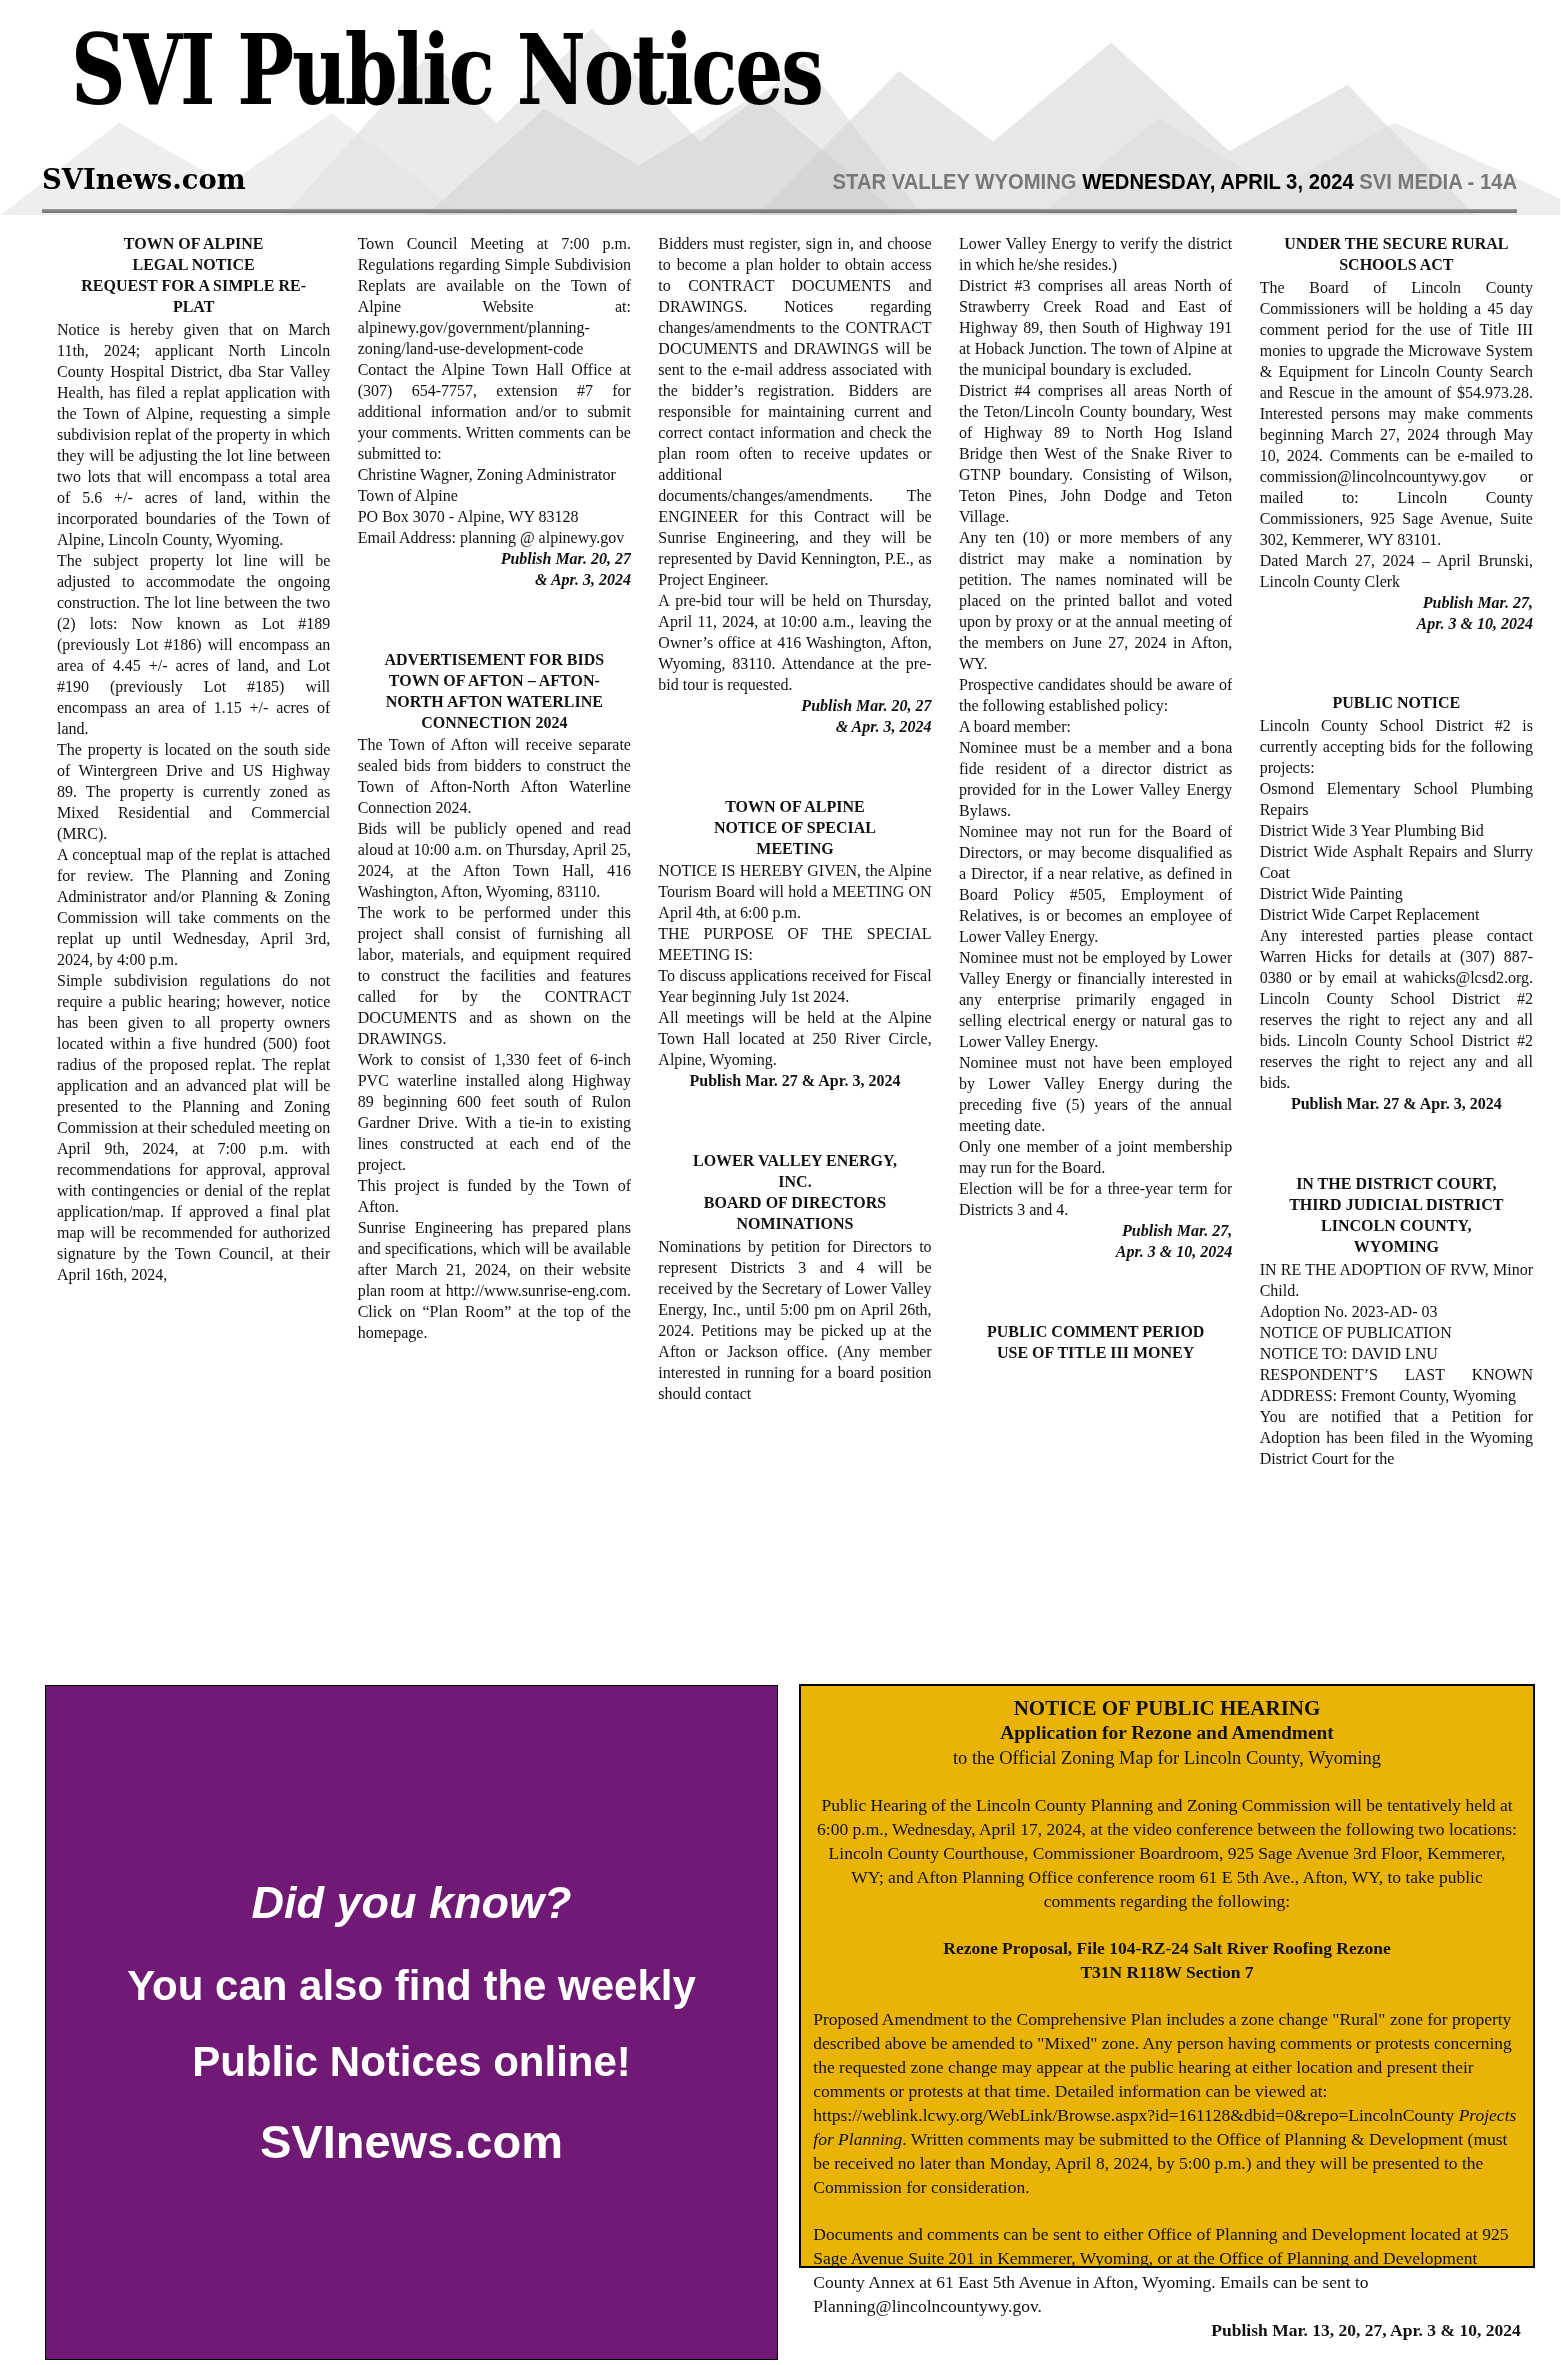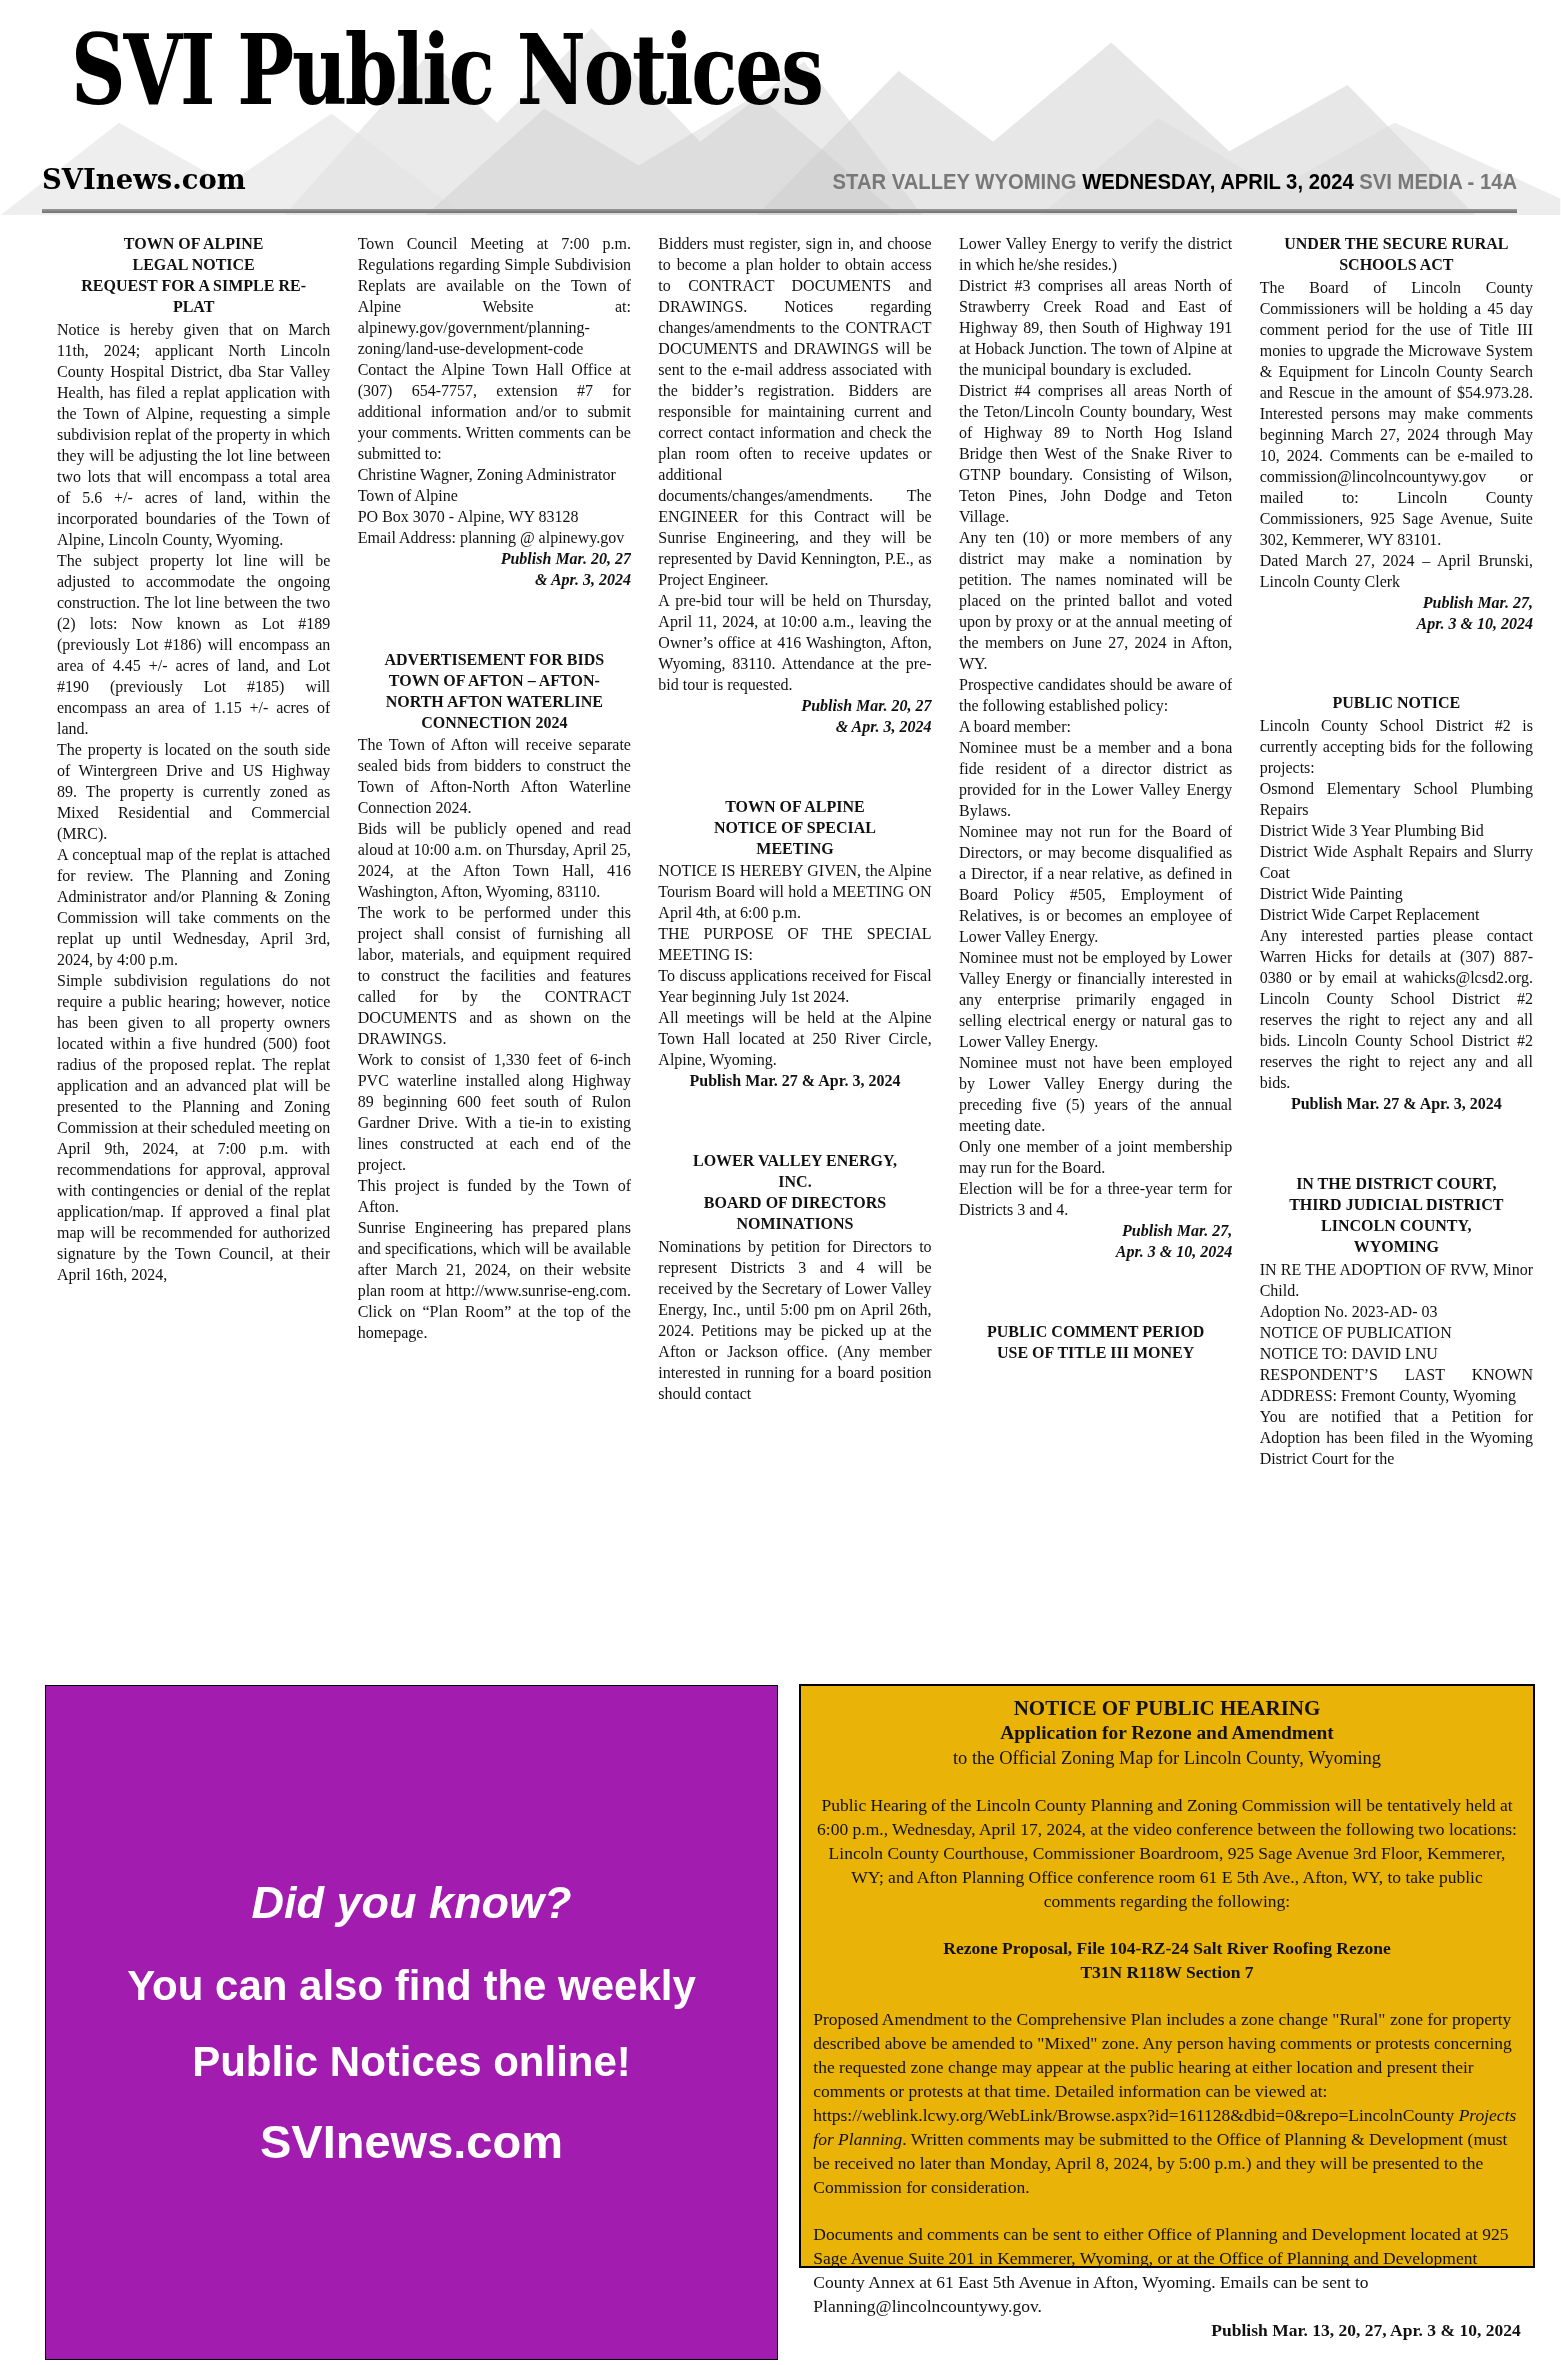--- a/index.html
+++ b/index.html
@@ -28,21 +28,21 @@
   .col{flex:1 1 0;overflow:hidden;}
   .blk{font-size:16px;line-height:21px;}
   .blk-p{text-align:justify;margin:0;}
   .blk-h{text-align:center;font-weight:700;white-space:pre-line;margin:0 0 1.9px 0;}
   .blk-pub{text-align:right;font-weight:700;white-space:pre-line;margin:0;font-style:italic;}
   .blk-pc{text-align:center;font-weight:700;margin:0;}
   .blk-sp{height:26.5px;}
 
   
   .ad-box{position:absolute;left:45px;top:1685px;width:731px;height:673px;
-      background:#a21caf;border:1.4px solid #000;color:#fff;
+      background:#701a75;border:1.4px solid #000;color:#fff;
       font-family:"Liberation Sans", sans-serif;display:flex;flex-direction:column;
       align-items:center;justify-content:center;text-align:center;}
   .ad-l1{font-style:italic;font-weight:700;font-size:45px;margin-bottom:33px;}
   .ad-l2,.ad-l3{font-weight:700;font-size:42px;margin-bottom:28px;}
   .ad-l4{font-weight:700;font-size:47px;}
 
   
   .hearing-box{position:absolute;left:786px;top:1684px;width:736px;height:584px;
       border:2.4px solid #000;background:#eab308;box-sizing:border-box;
       padding:8.5px 12.3px 4.7px 12.3px;font-size:17.5px;line-height:24px;margin-left:13px;}

